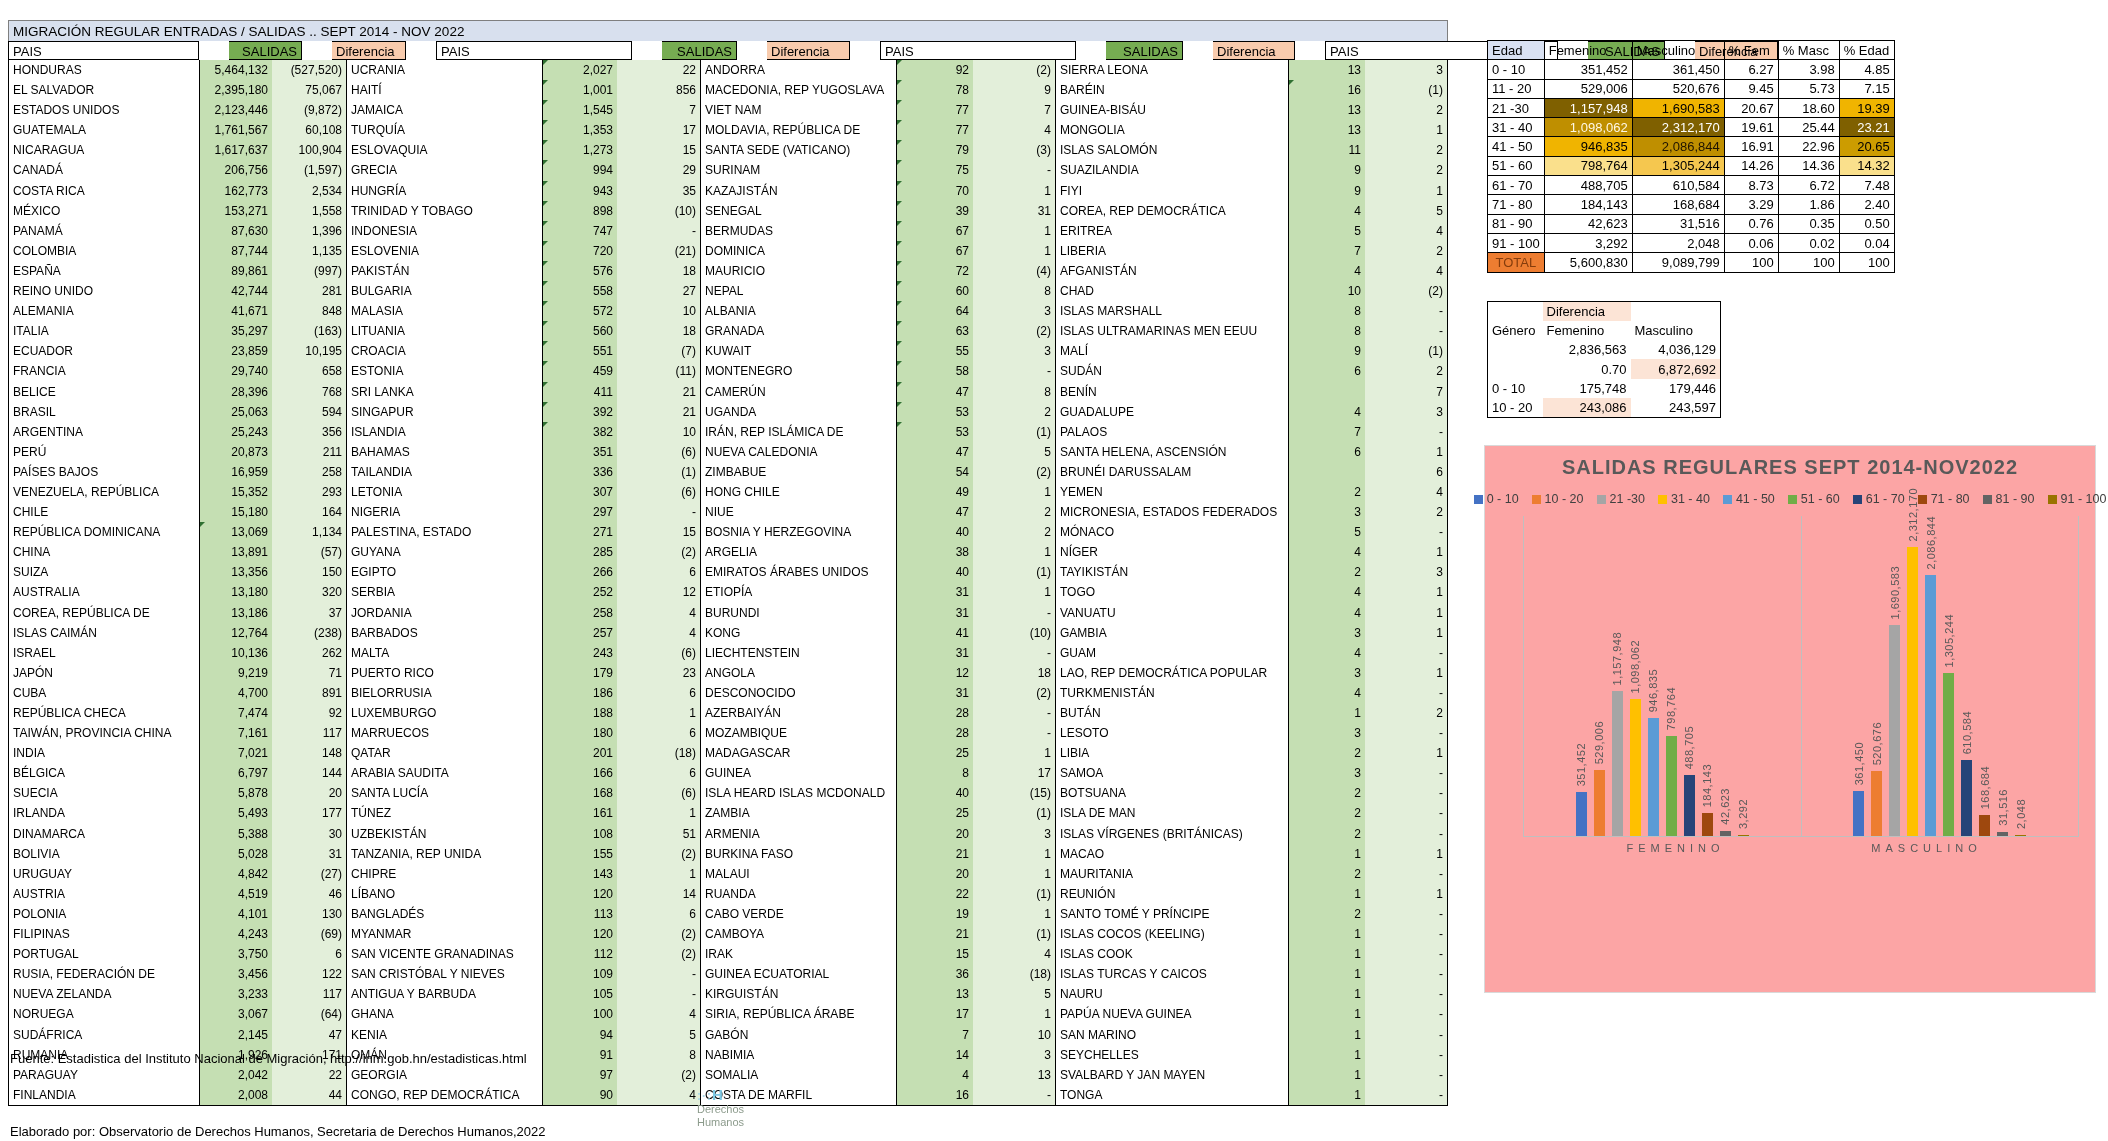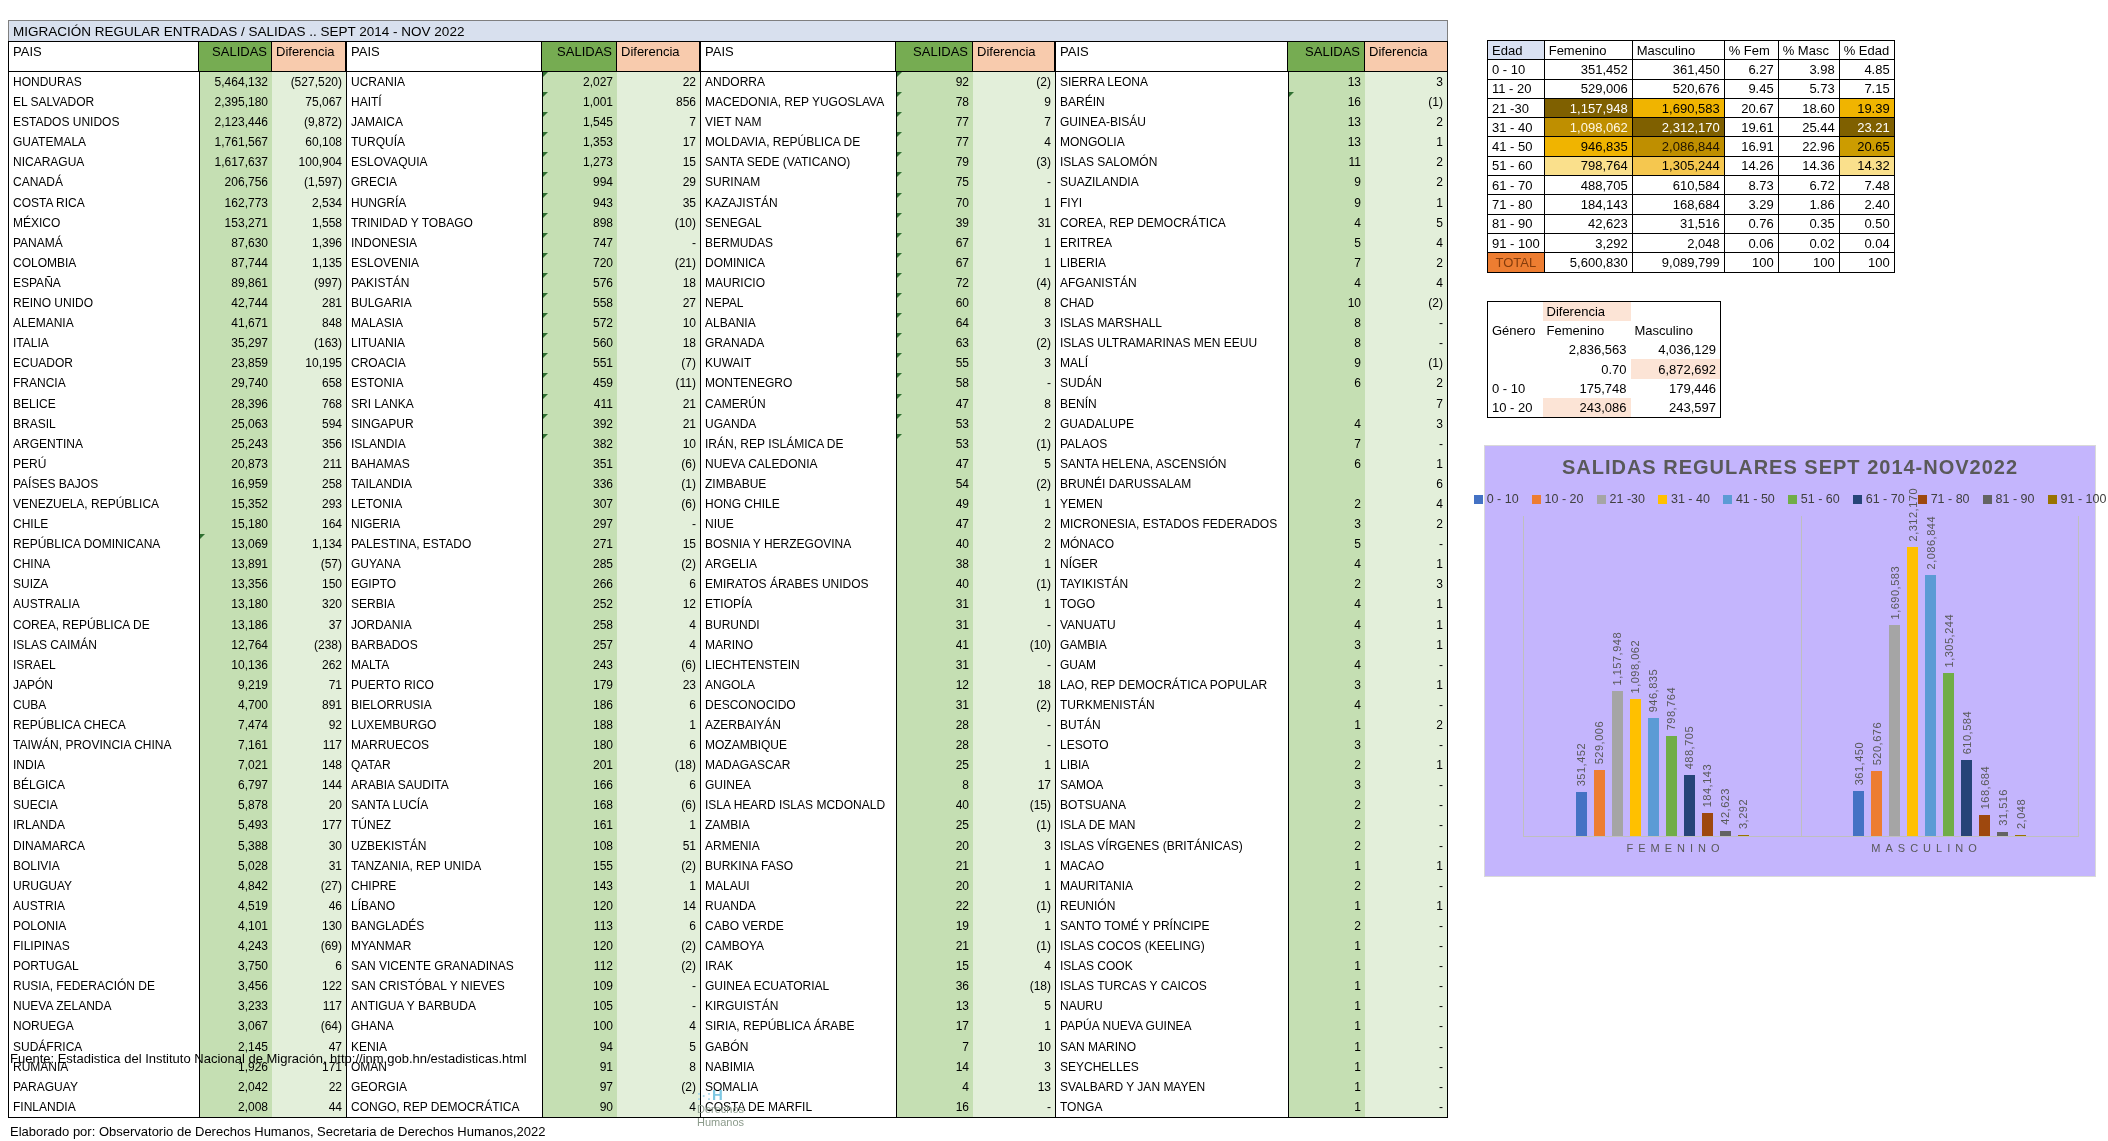--- a/index.html
+++ b/index.html
@@ -3,21 +3,21 @@
 <meta charset="utf-8">
 <style>
   html,body{margin:0;padding:0;background:#fff;font-family:"Liberation Sans",sans-serif;color:#000;}
   #stage{position:relative;width:2108px;height:1141px;background:#fff;overflow:hidden;}
 
   
   #mt{position:absolute;left:8px;top:20px;width:1440px;}
   .title-band{height:21px;line-height:21px;background:#D8E0EE;border:1px solid #7f7f7f;border-bottom:none;
               font-size:13.5px;padding-left:4px;font-weight:400;box-sizing:border-box;}
   .mhead,.mrow{display:grid;grid-template-columns:191px 73px 74px 196px 75px 83px 196px 77px 82px 233px 77px 83px;}
-  .mhead{height:31px;line-height:19px;font-size:13px;}
+  .mhead{height:19px;line-height:19px;font-size:13px;gap:30px;}
   .mhead>div{border:1px solid #000;box-sizing:border-box;padding:0 4px;overflow:hidden;white-space:nowrap;}
   .h-pais{background:#fff;}
   .h-sal{background:#76AC52;text-align:right;border-left:none!important;}
   .h-dif{background:#F8CBAD;border-left:none!important;}
   .mbody{border-bottom:1px solid #000;}
   .mrow{height:20.1px;line-height:20.1px;font-size:12px;}
   .mrow>div{box-sizing:border-box;padding:0 4px;overflow:hidden;white-space:nowrap;position:relative;}
   .c-pais{border-left:1px solid #000;background:#fff;}
   .c-sal{background:#C5DFB3;text-align:right;border-left:1px solid #000;}
   .c-dif{background:#E3EFDA;text-align:right;}
@@ -49,21 +49,21 @@
   .total-cell{background:#ED7D31;color:#843C0C;text-align:center;}
 
   
   #diffT{position:absolute;left:1487px;top:301px;border:1px solid #000;border-collapse:collapse;font-size:13px;}
   #diffT td{height:19.3px;padding:0 4px;box-sizing:border-box;white-space:nowrap;}
   #diffT .w0{width:55px}#diffT .w1{width:88px}#diffT .w2{width:90px}
   #diffT td.num{text-align:right;}
   .peach{background:#FCE4D6;}
 
   
-  #chart{position:absolute;left:1484px;top:445px;width:612px;height:432px;border:1px solid #D9D9D9;background:#c4b5fd;box-sizing:border-box;padding-left:36px;}
+  #chart{position:absolute;left:1484px;top:445px;width:612px;height:548px;border:1px solid #D9D9D9;background:#fca5a5;box-sizing:border-box;padding-left:36px;}
   #chart .ctitle{position:absolute;top:10px;left:0;right:0;text-align:center;font-size:20px;font-weight:bold;color:#595959;letter-spacing:1px;white-space:nowrap;}
   #legend{position:absolute;top:46px;left:0;right:0;display:flex;justify-content:center;gap:13px;font-size:12.5px;color:#404040;}
   .litem{display:flex;align-items:center;gap:4px;white-space:nowrap;}
   .lsw{width:9px;height:9px;display:inline-block;}
   #plot{position:absolute;left:38px;right:16px;top:70px;height:320px;border-left:1px solid #BFBFBF;border-right:1px solid #BFBFBF;border-bottom:1px solid #BFBFBF;display:flex;}
   .pgroup{flex:1;position:relative;display:flex;align-items:flex-end;justify-content:center;gap:7px;}
   .pgroup + .pgroup{border-left:1px solid #BFBFBF;}
   .bslot{width:11px;position:relative;height:100%;}
   .bar{position:absolute;bottom:0;left:0;width:11px;}
   .blabel{position:absolute;left:50%;transform:translateX(-50%) rotate(180deg);writing-mode:vertical-rl;
@@ -484,21 +484,21 @@
           <div class="c-sal">4</div>
           <div class="c-dif last">1</div>
         </div>
         <div class="mrow">
           <div class="c-pais">ISLAS CAIMÁN</div>
           <div class="c-sal">12,764</div>
           <div class="c-dif">(238)</div>
           <div class="c-pais">BARBADOS</div>
           <div class="c-sal">257</div>
           <div class="c-dif">4</div>
-          <div class="c-pais">MARINO</div>
+          <div class="c-pais">KONG</div>
           <div class="c-sal">41</div>
           <div class="c-dif">(10)</div>
           <div class="c-pais">GAMBIA</div>
           <div class="c-sal">3</div>
           <div class="c-dif last">1</div>
         </div>
         <div class="mrow">
           <div class="c-pais">ISRAEL</div>
           <div class="c-sal">10,136</div>
           <div class="c-dif">262</div>

